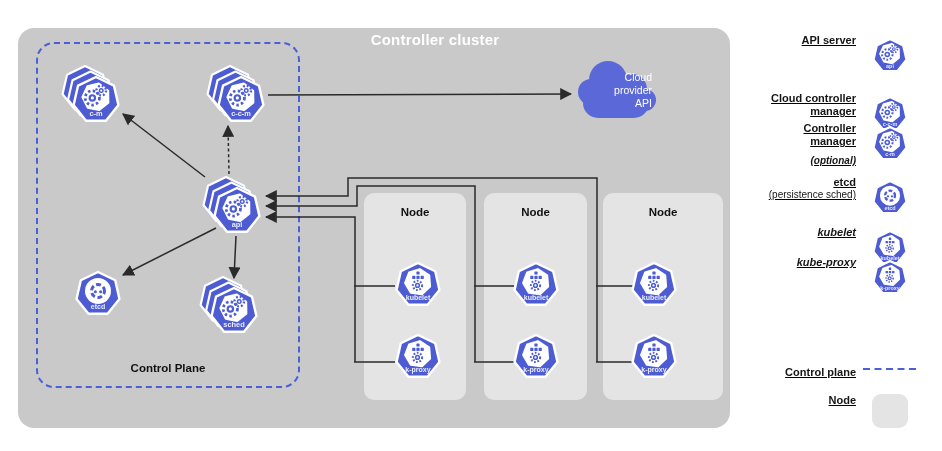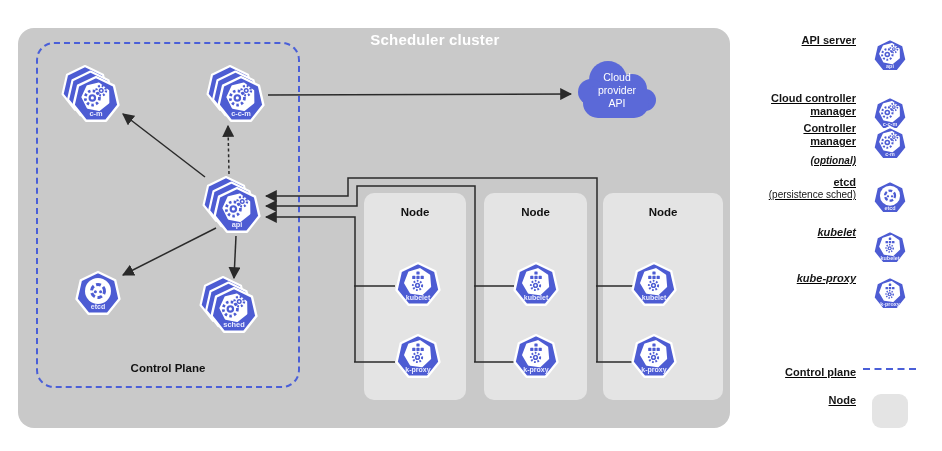--- a/index.html
+++ b/index.html
@@ -17,21 +17,21 @@
   .cp-box{position:absolute;left:36px;top:42px;width:264px;height:346px;
     border:2px dashed var(--dashblue);border-radius:18px;}
   .cp-label{position:absolute;left:36px;top:362px;width:264px;text-align:center;
     font-size:11.5px;font-weight:bold;color:#111;}
 
   .node-box{position:absolute;top:193px;height:207px;background:var(--nodebg);
     border-radius:10px;}
   .node-label{padding-top:13px;text-align:center;font-size:11.5px;font-weight:bold;color:#111;}
 
   .wires{position:absolute;left:0;top:0;width:942px;height:451px;pointer-events:none;}
-  .cloud-text{position:absolute;left:582px;top:71px;width:70px;text-align:center;
+  .cloud-text{position:absolute;left:582px;top:71px;width:70px;text-align:right;
     color:#fff;font-size:10.5px;line-height:13px;white-space:pre-line;}
 
   .icon-slot{position:absolute;}
   .icon-slot svg{display:block;overflow:visible;}
 
   .legend{position:absolute;left:750px;top:0;width:180px;height:451px;}
   .legend-row{position:absolute;left:0;width:180px;display:flex;align-items:flex-start;
     justify-content:flex-end;gap:6px;padding-right:12px;text-decoration:underline;}
   .legend-text{flex:1;text-align:right;color:#151515;}
   .legend-label{font-size:11px;font-weight:bold;line-height:13px;white-space:pre-line;}
@@ -40,21 +40,21 @@
   .legend-sub.italic{font-style:italic;font-weight:bold;margin-top:37px;}
   .legend-cell{width:56px;display:flex;align-items:center;justify-content:center;}
   .swatch-box{width:36px;height:34px;border-radius:9px;background:var(--nodebg);}
 </style>
 </head>
 <body>
 
 <div class="canvas">
 
   <div class="cluster-box"></div>
-  <div class="cluster-title">Scheduler cluster</div>
+  <div class="cluster-title">Controller cluster</div>
   <div class="cp-box"></div>
 
   <div class="node-box" style="left:364px;width:102px">
     <div class="node-label">Node</div>
   </div>
   <div class="node-box" style="left:484px;width:103px">
     <div class="node-label">Node</div>
   </div>
   <div class="node-box" style="left:603px;width:120px">
     <div class="node-label">Node</div>
@@ -373,21 +373,21 @@
               <rect x="-1.6" y="-6.2" width="3.2" height="3.2" rx="0.6" style="fill:var(--blue)"></rect>
               <rect x="2.6" y="-6.2" width="3.2" height="3.2" rx="0.6" style="fill:var(--blue)"></rect>
               <circle cx="-0.5" cy="3.4" r="4.6" stroke-width="2" stroke-dasharray="1.7 1.7" style="fill:none;stroke:var(--blue)"></circle>
               <circle cx="-0.5" cy="3.4" r="2.6" style="fill:var(--blue)"></circle>
               <circle cx="-0.5" cy="3.4" r="1.092" style="fill:#fff"></circle>
             </g>
             <text x="0" y="11.6" text-anchor="middle" font-size="5.4" font-weight="bold" style="fill:#e8eaff">kubelet</text>
           </svg>
         </div>
       </div>
-      <div class="legend-row" style="top: 272px; height: 48px;">
+      <div class="legend-row" style="top: 256px; height: 48px;">
         <div class="legend-text">
           <div class="legend-label italic">kube-proxy</div>
         </div>
         <div class="legend-cell">
           <svg width="44" height="44" viewBox="-22 -22 44 44">
             <polygon points="0.00,-17.00 13.29,-10.60 16.57,3.78 7.38,15.32 -7.38,15.32 -16.57,3.78 -13.29,-10.60" stroke-width="2.4" stroke-linejoin="round" style="fill:var(--blue);stroke:#fff"></polygon>
             <g transform="translate(0,-2.3181818181818183) scale(0.7727272727272727)">
               <polygon points="0.00,-13.00 10.16,-8.11 12.67,2.89 5.64,11.71 -5.64,11.71 -12.67,2.89 -10.16,-8.11" transform="rotate(8)" stroke-width="2" stroke-linejoin="round" style="fill:#fff;stroke:#fff"></polygon>
               <rect x="-1.6" y="-10.6" width="3.2" height="3.2" rx="0.6" style="fill:var(--blue)"></rect>
               <rect x="-5.8" y="-6.2" width="3.2" height="3.2" rx="0.6" style="fill:var(--blue)"></rect>

